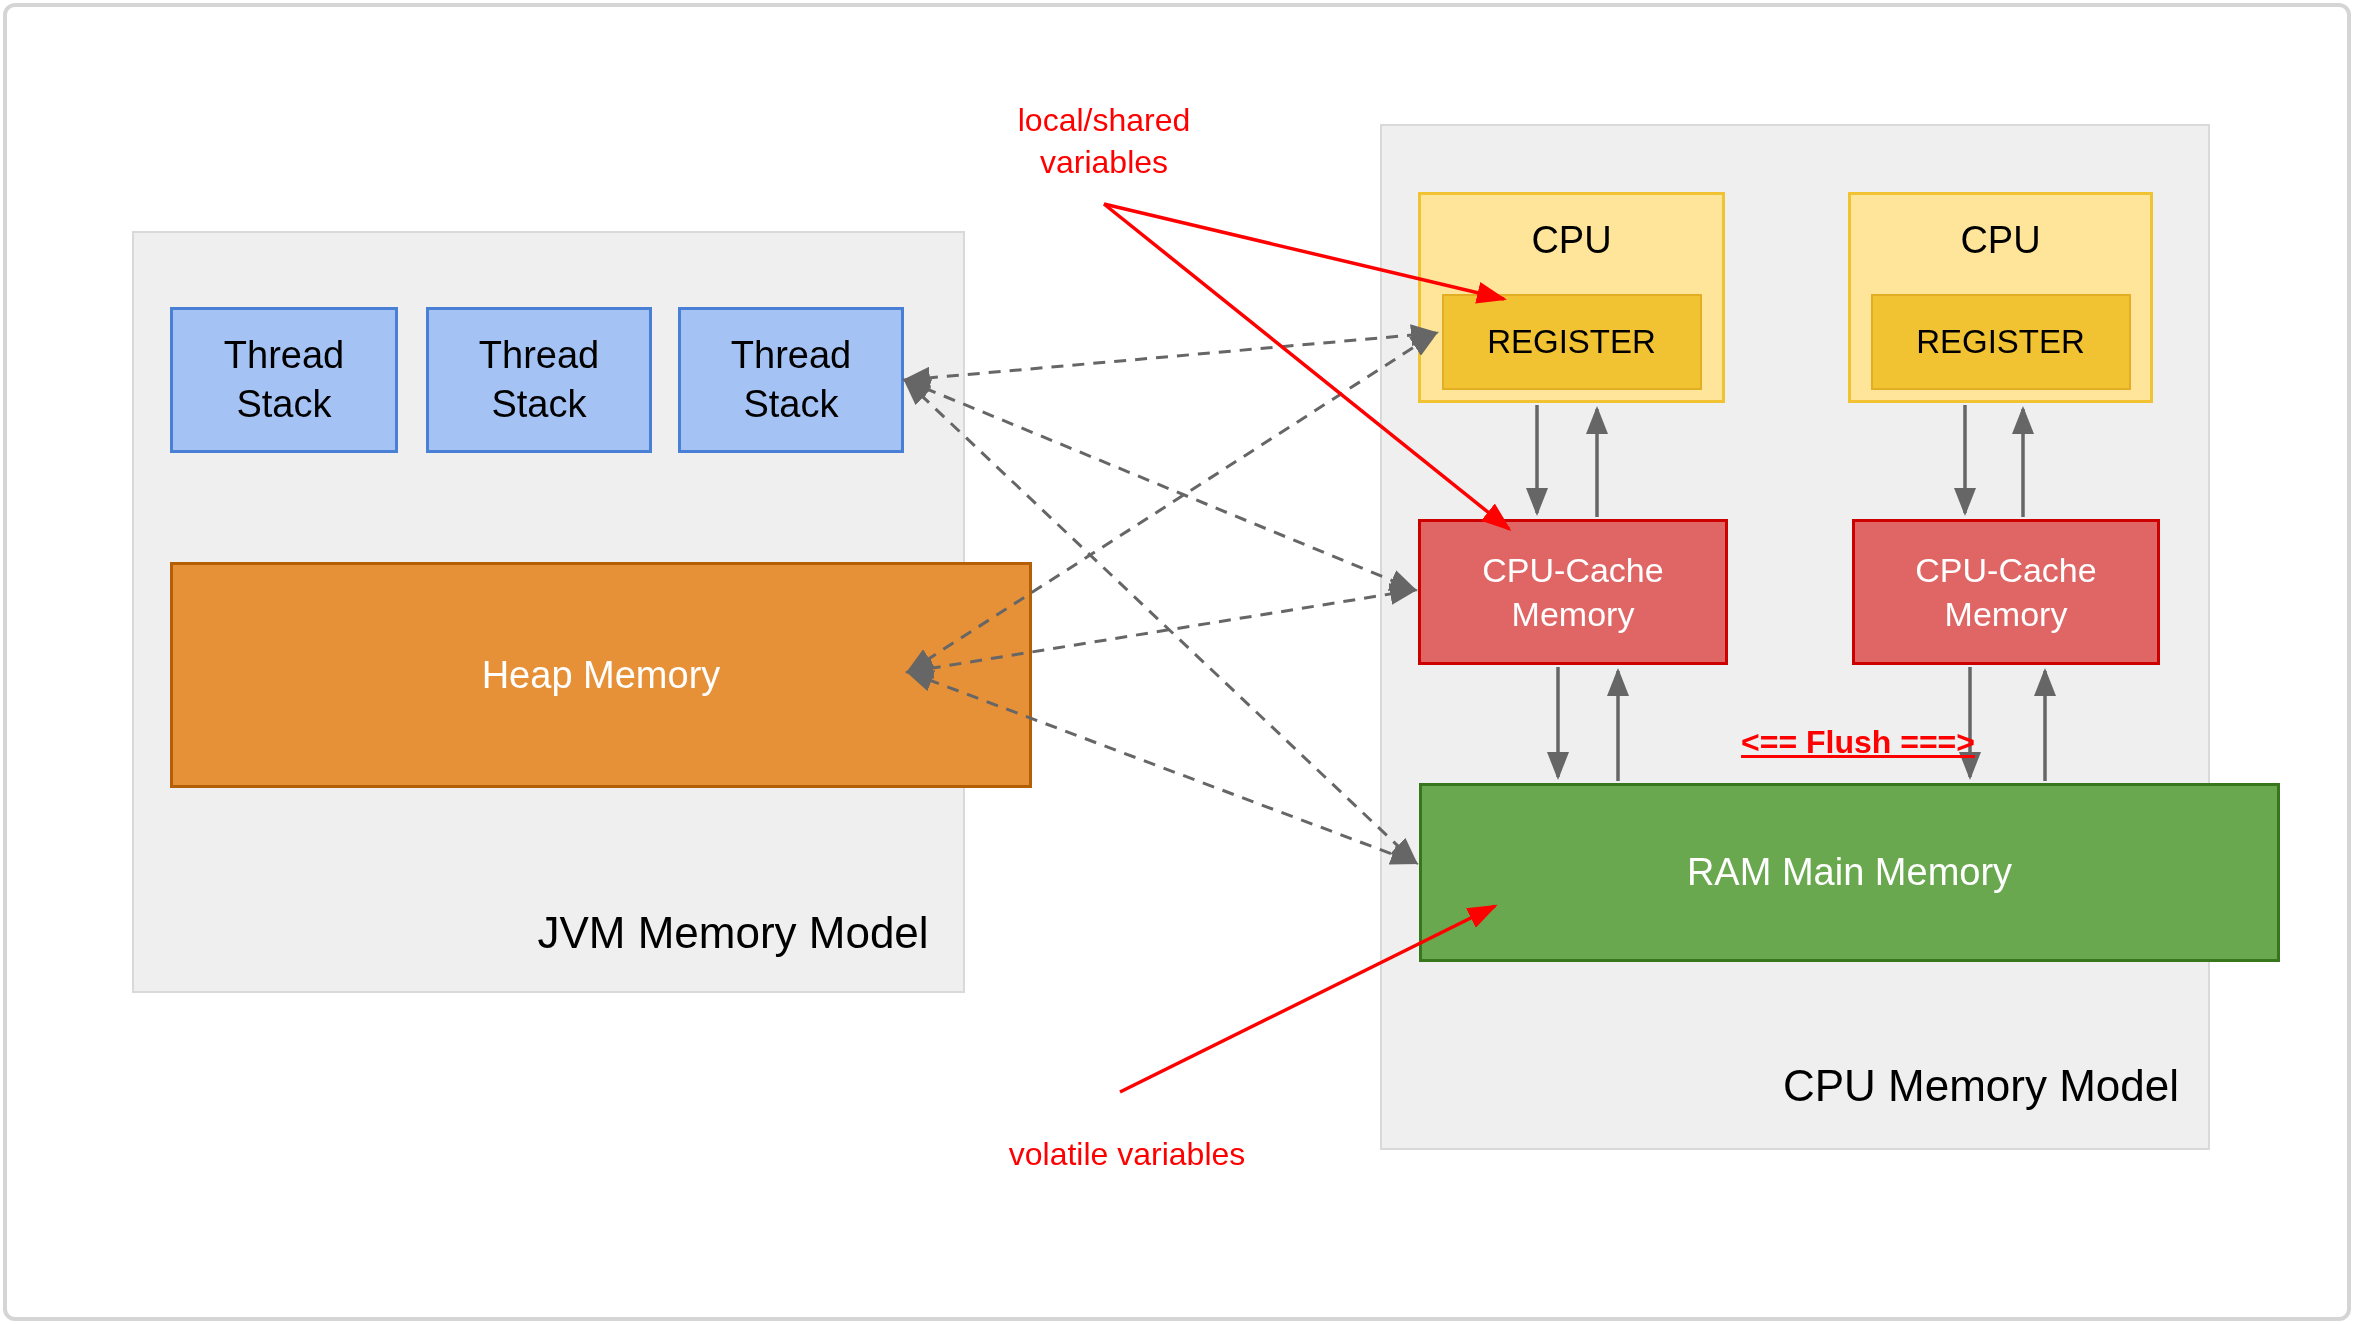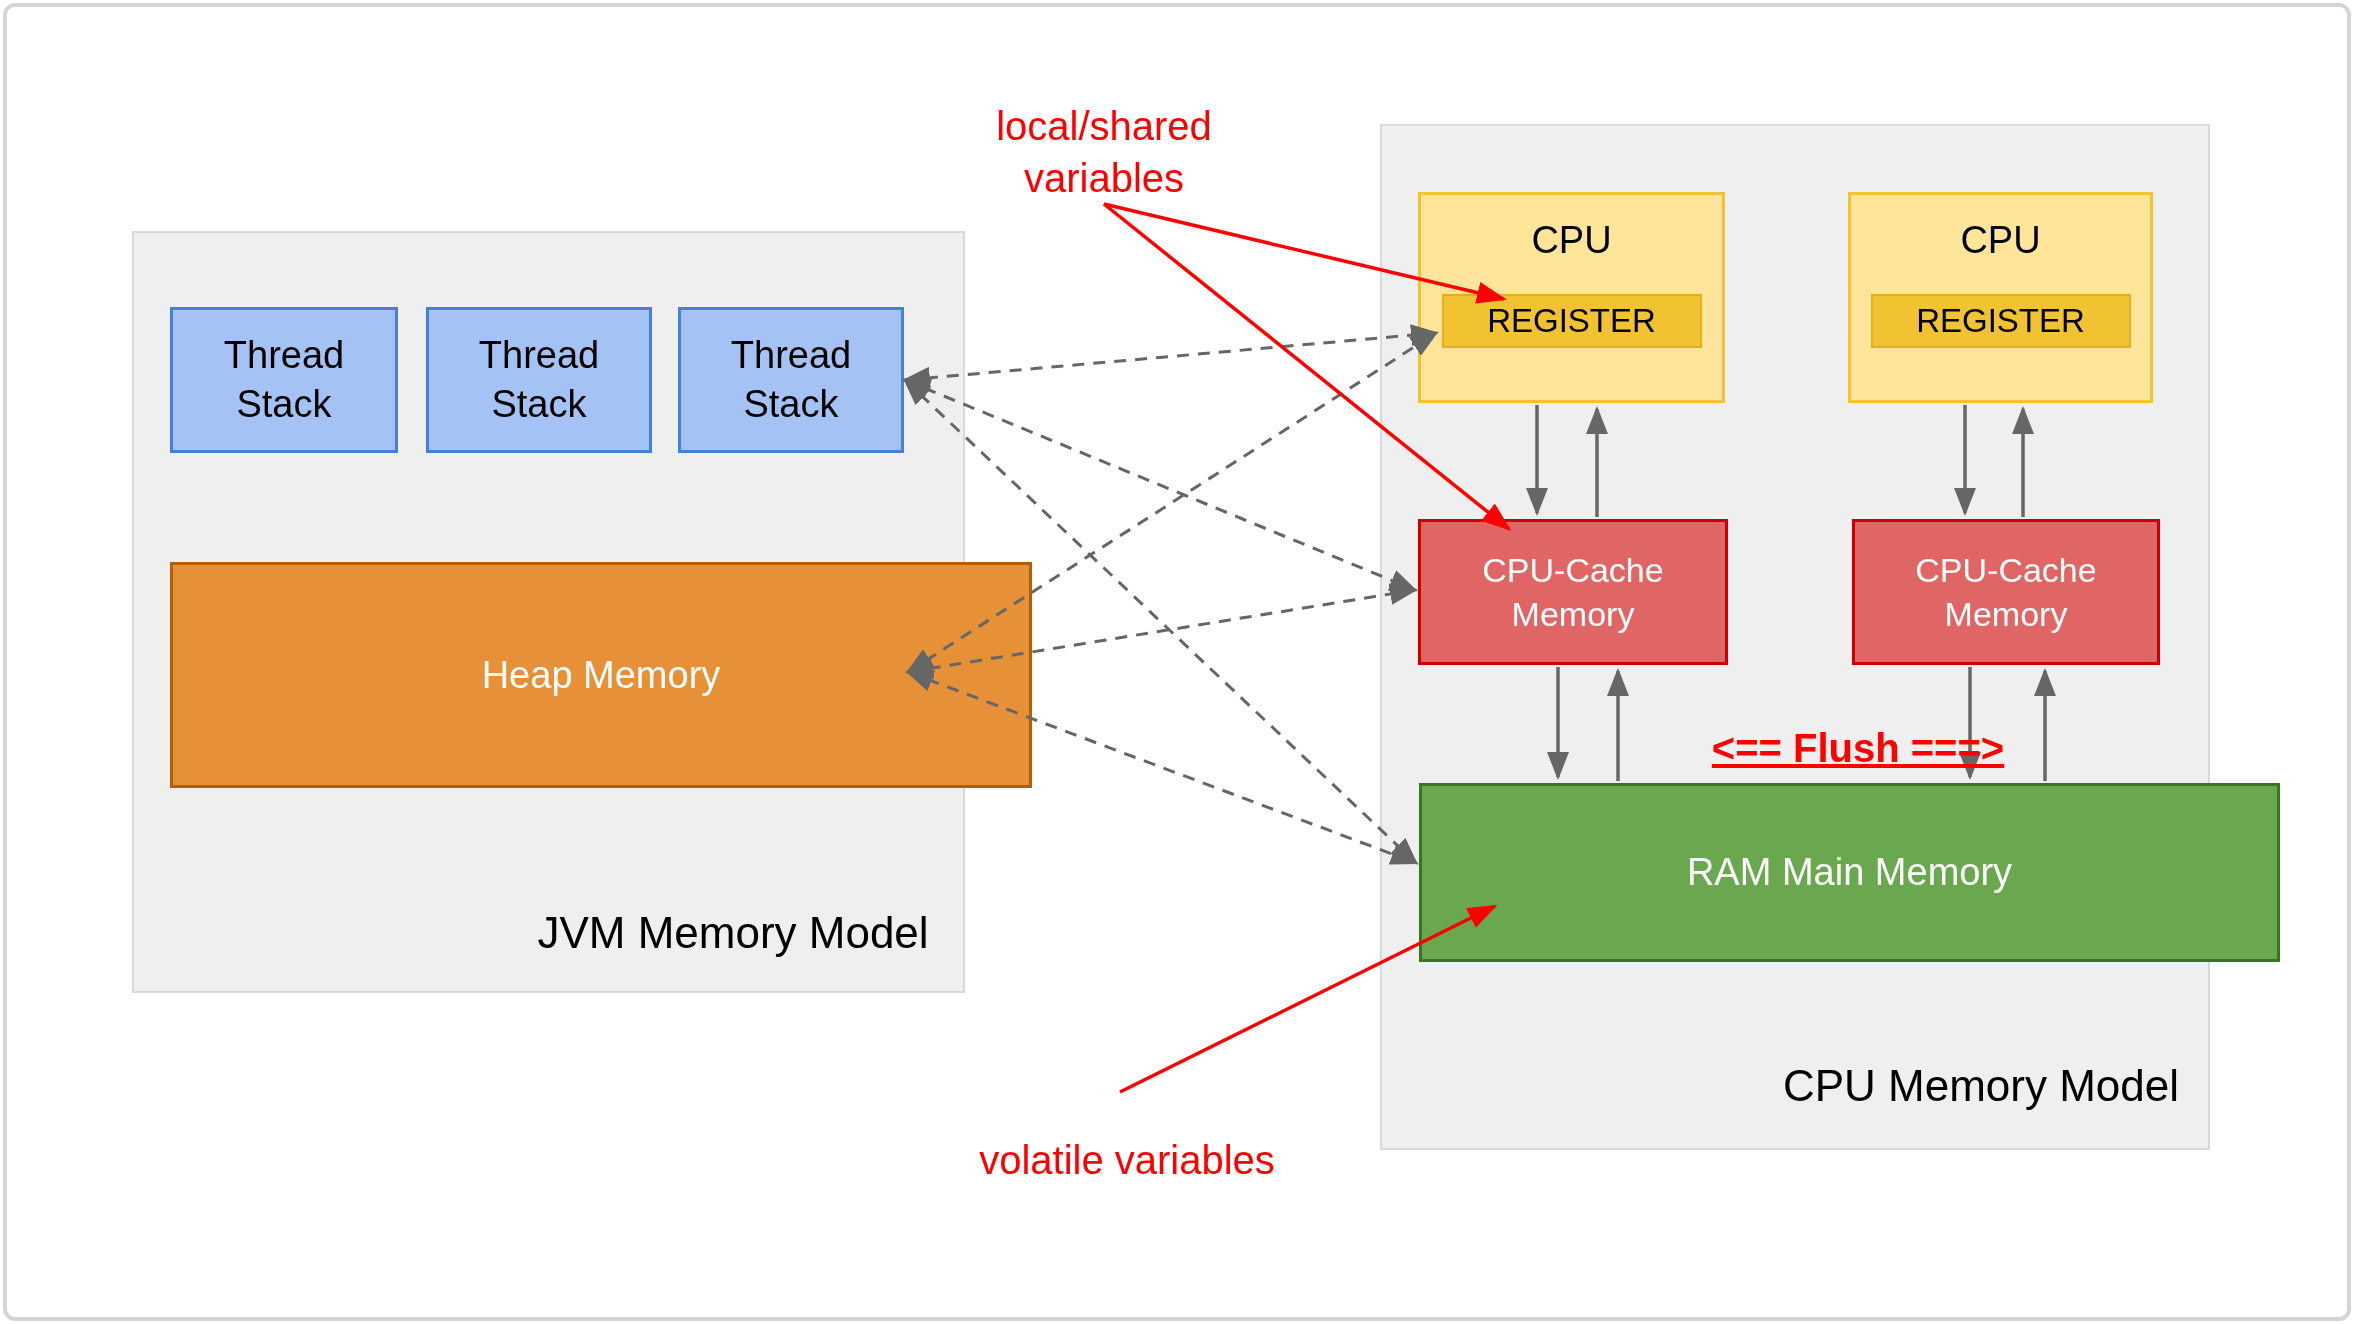--- a/index.html
+++ b/index.html
@@ -39,41 +39,41 @@
     background:var(--heap-fill); border:3px solid var(--heap-border);
     font-size:38px; color:var(--text-light);
   }
   .cpu{
     background:var(--cpu-fill); border:3px solid var(--cpu-border);
     align-items:flex-start; color:var(--text-dark);
   }
   .cpu .cpu-title{margin-top:24px; font-size:38px;}
   .register{
     position:absolute; left:50%; transform:translateX(-50%); top:99px;
-    width:260px; height:54px; background:var(--register-fill);
+    width:260px; height:96px; background:var(--register-fill);
     border:2px solid var(--register-border); box-sizing:border-box;
     display:flex; align-items:center; justify-content:center;
     font-size:33px; color:var(--text-dark);
   }
   .cache{
     background:var(--cache-fill); border:3px solid var(--cache-border);
     font-size:34px; line-height:1.3; color:var(--text-light);
   }
   .cache .lbl{max-width:200px;}
   .ram{
     background:var(--ram-fill); border:3px solid var(--ram-border);
     font-size:38px; color:var(--text-light);
   }
   .model-title{
     position:absolute; z-index:3; font-size:44px; color:var(--text-dark);
     text-align:left; white-space:nowrap; transform:translate(-50%,-50%);
   }
   .annotation{
     position:absolute; z-index:7; color:var(--annotation-red);
-    font-size:40px; line-height:1.3; text-align:center; transform:translate(-50%,0);
+    font-size:32px; line-height:1.3; text-align:center; transform:translate(-50%,0);
   }
   .flush{font-weight:bold; white-space:nowrap;}
   svg.arrows{position:absolute; left:0; top:0; z-index:5; pointer-events:none;}
   .dashed{stroke:var(--arrow-gray); stroke-width:3; stroke-dasharray:12 9; fill:none;}
   .flow{stroke:var(--arrow-gray); stroke-width:3.5; fill:none;}
   .redline{stroke:var(--annotation-red); stroke-width:3.5; fill:none;}
   .mk-gray{fill:var(--arrow-gray);}
   .mk-red{fill:var(--annotation-red);}
 </style>
 </head>

